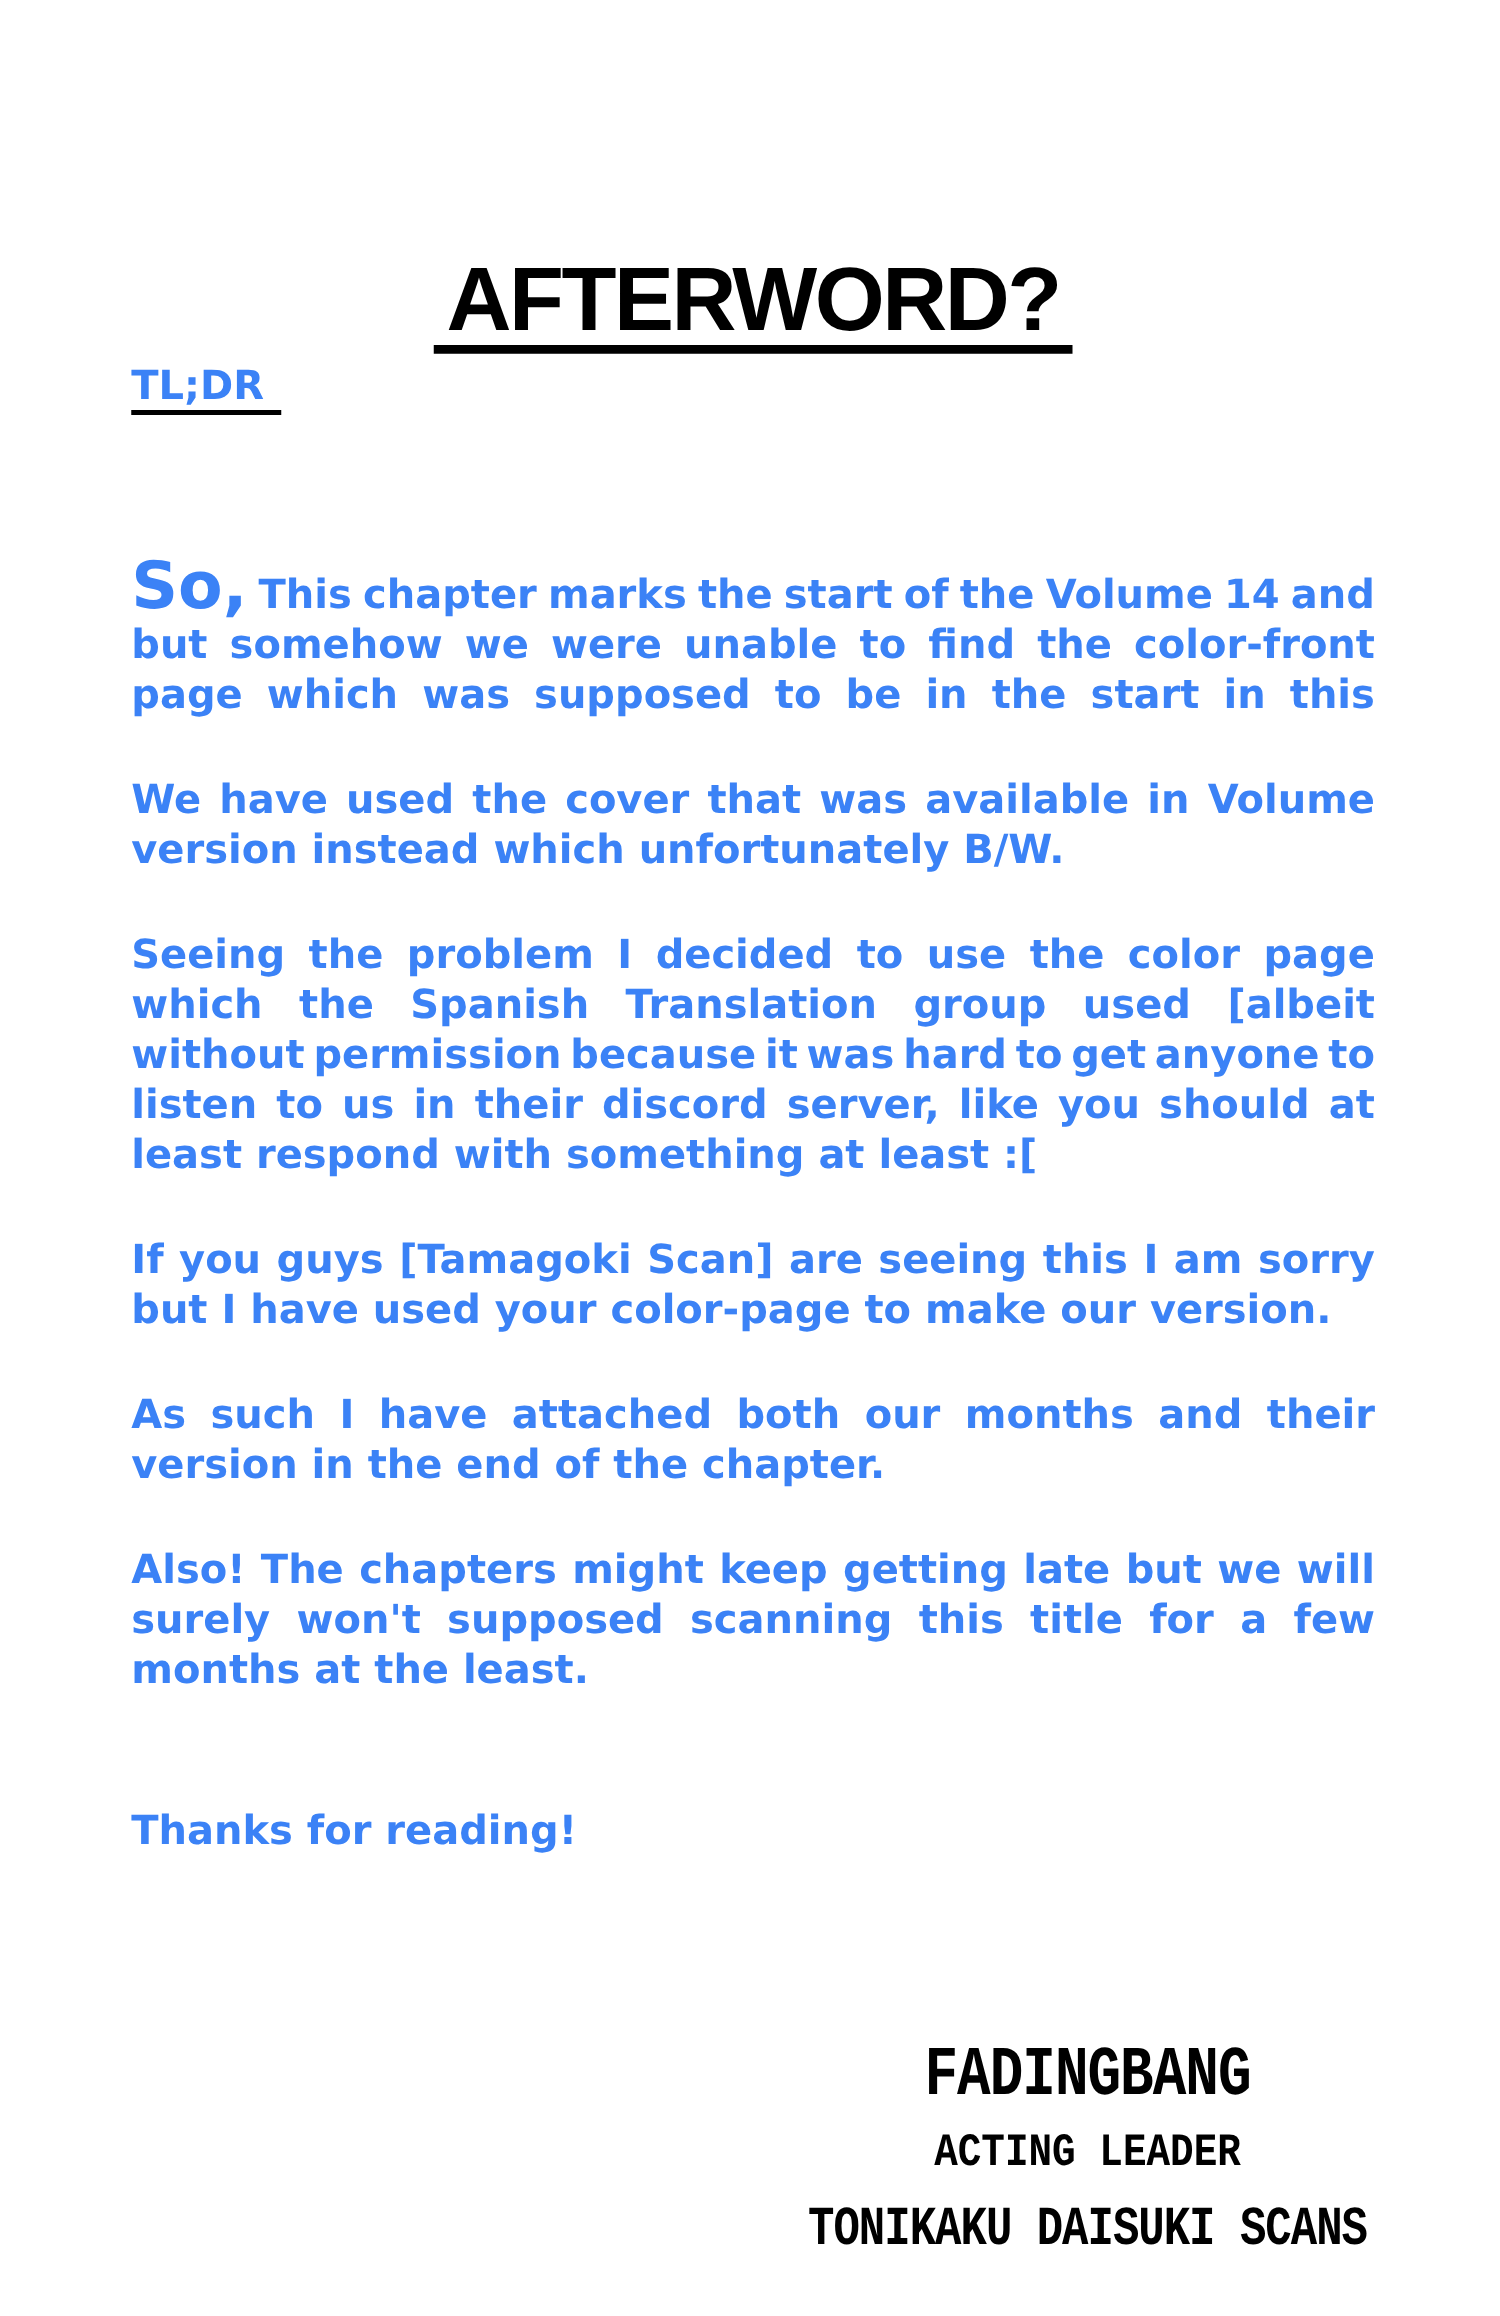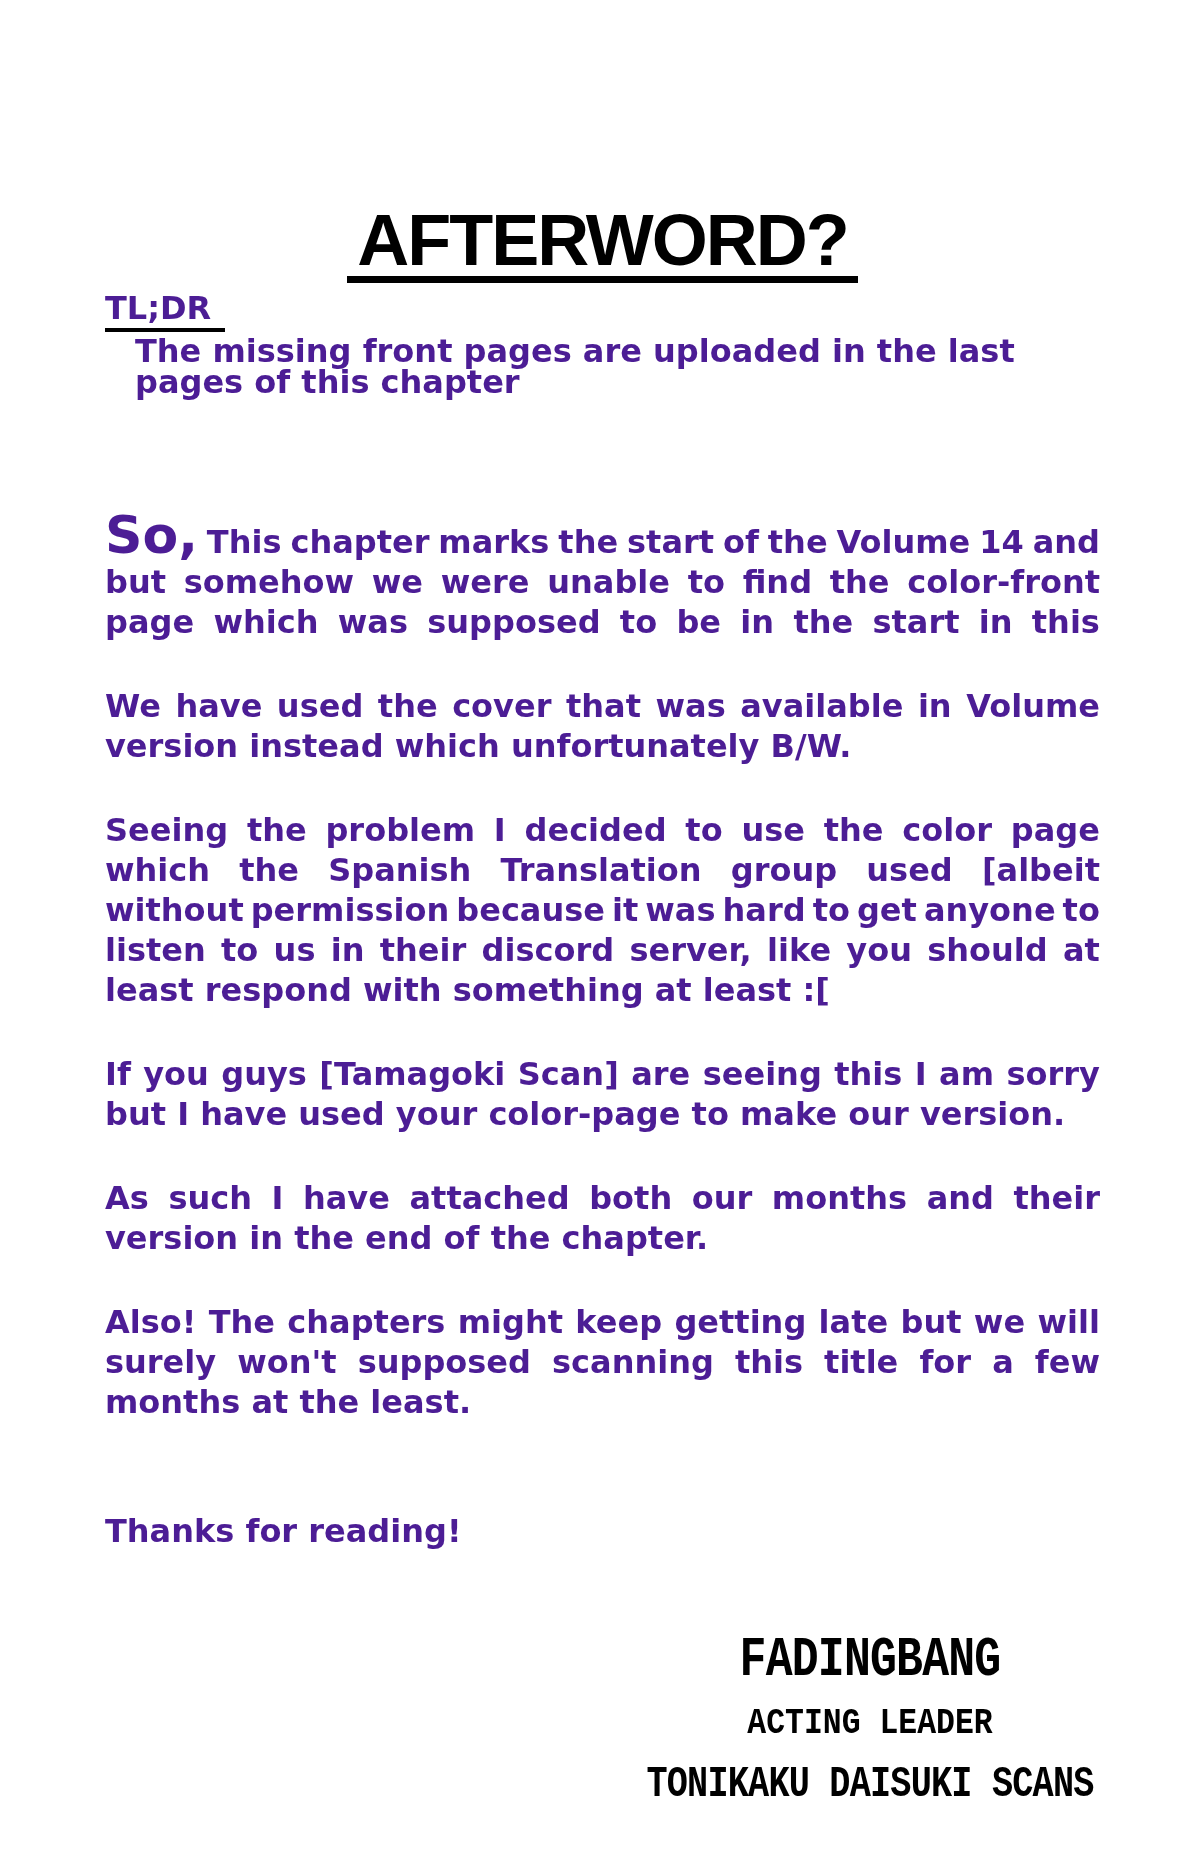--- a/index.html
+++ b/index.html
@@ -38,21 +38,21 @@
 
   
   .content {
     position: absolute;
     left: 105px;
     top: 0;
     width: 995px;
     font-size: 32px;
     font-weight: 700;
     line-height: 40px;
-    color: #4c1d95;
+    color: #3b82f6;
   }
 
   .tldr-heading { margin-top: 288px; line-height: 40px; }
   .tldr-heading span {
     display: inline-block;
     border-bottom: 4px solid #000;
     padding-right: 14px;
   }
   .tldr-text {
     margin-top: 4px;
@@ -97,24 +97,20 @@
 
 <div class="page">
 
   <div class="title-wrap">
     <h1 class="title">AFTERWORD?</h1>
   </div>
 
   <div class="content">
     <div class="tldr-heading">
       <span>TL;DR</span>
-    </div>
-    <div class="tldr-text">
-      <div class="tline">The missing front pages are uploaded in the last</div>
-      <div class="tline">pages of this chapter</div>
     </div>
     <div id="paras">
         <div class="para para-so">
           <div class="line justify">
             <span class="lead-big">So,</span>
             <span>This</span>
             <span>chapter</span>
             <span>marks</span>
             <span>the</span>
             <span>start</span>

